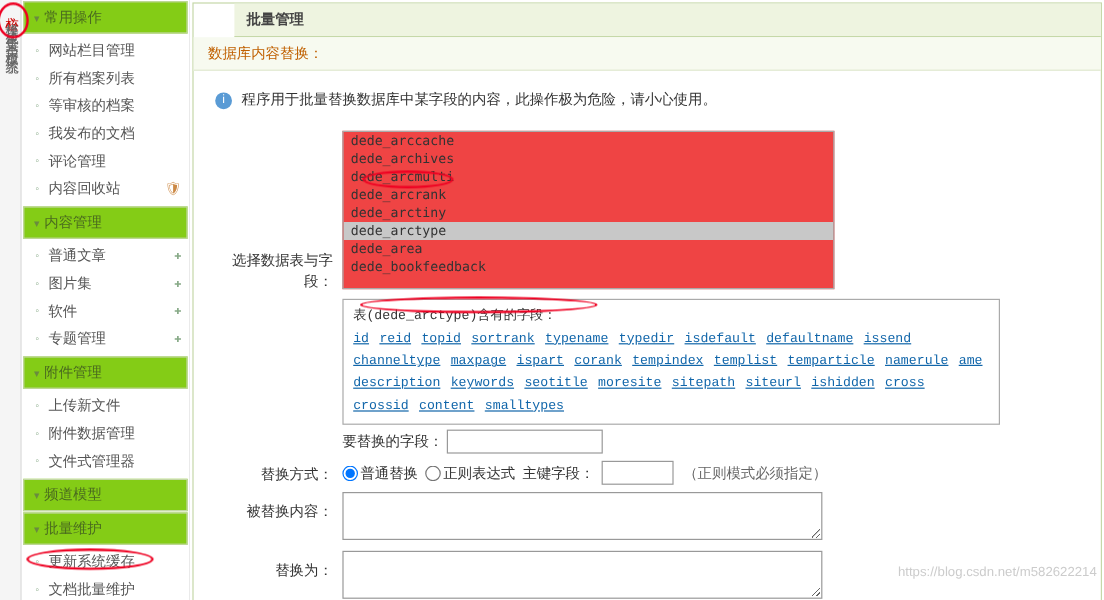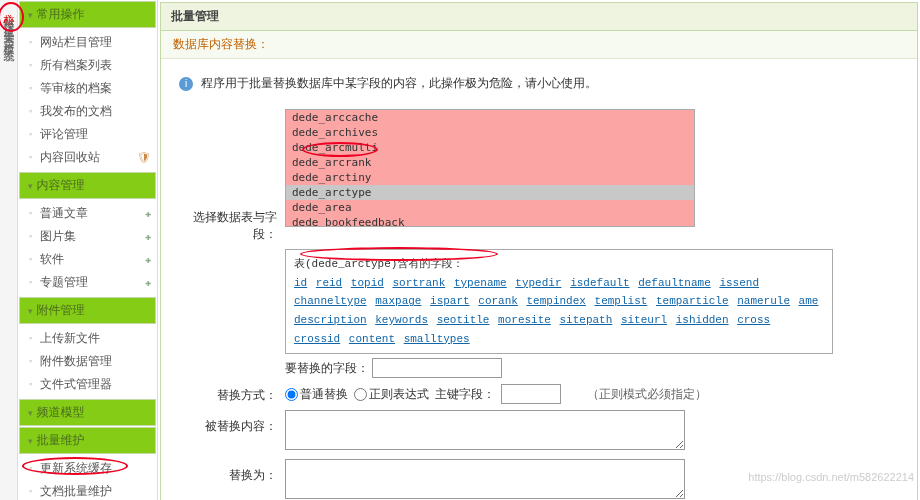--- a/index.html
+++ b/index.html
@@ -11,39 +11,39 @@
 .sidebar { width: 140px; background: #fff; border-right: 1px solid #ddd; overflow-y: auto; }
 .group-header { background: #84cc16; border: 1px solid #c5d8a8; padding: 4px 8px; font-size: 12px; color: #4a6b1f; display: flex; align-items: center; margin: 1px; }
 .group-header::before { content: "▾"; font-size: 9px; margin-right: 4px; color: #6a8b3f; }
 .menu-list { list-style: none; padding: 2px 0; font-family: Liberation Mono, monospace; }
 .menu-list li { padding: 3px 6px 3px 22px; position: relative; color: #555; cursor: pointer; display: flex; align-items: center; justify-content: space-between; }
 .menu-list li::before { content: "◦"; position: absolute; left: 10px; color: #8a8; font-size: 9px; }
 .menu-list li .trail { color: #8a8; font-size: 10px; }
 .menu-list li .shield { color: #c84; font-size: 11px; }
 .main { flex: 1; padding: 2px; overflow: auto; }
 .panel { border: 1px solid #c5d8a8; }
-.panel-title { background: #eef4e0; border-bottom: 1px solid #c5d8a8; padding: 5px 10px; font-weight: bold; color: #444; }
+.panel-title { background: #eef4e0; border-bottom: 1px solid #c5d8a8; padding: 5px 10px; font-weight: bold; color: #444; margin-left: 34px; }
 .panel-sub { background: #f7faf0; border-bottom: 1px solid #e0e8d0; padding: 5px 12px; color: #c06000; font-weight: normal; }
 .panel-body { padding: 8px 14px; }
 .note-row { display: flex; align-items: center; padding: 8px 0 14px 4px; color: #333; }
 .note-row .info-icon { display: inline-block; width: 14px; height: 14px; border-radius: 50%; background: #5a9bd5; color: #fff; text-align: center; line-height: 14px; font-size: 10px; margin-right: 8px; }
 .form-row { display: flex; align-items: flex-start; padding: 3px 0; }
 .form-label { width: 110px; text-align: right; padding-right: 8px; color: #333; padding-top: 3px; }
 .form-control { flex: 1; }
-.table-select { width: 410px; height: 118px; border: 1px solid #aaa; font-family: Verdana, monospace; font-size: 11px; overflow: auto; background: #fca5a5; }
+.table-select { width: 410px; height: 132px; border: 1px solid #aaa; font-family: Verdana, monospace; font-size: 11px; overflow: auto; background: #ef4444; }
 .table-select .opt { padding: 1px 6px; cursor: pointer; color: #333; }
 .table-select .opt.selected { background: #c8c8c8; }
 .fields-box { width: 548px; border: 1px solid #aaa; background: #fff; padding: 5px 8px; font-family: Liberation Mono, monospace; font-size: 11px; line-height: 1.7; margin-bottom: 4px; }
 .fields-box .field-link { color: #16a; text-decoration: underline; cursor: pointer; margin-right: 2px; margin-top: 26px; }
 .text-input { border: 1px solid #999; height: 20px; padding: 1px 4px; font-size: 12px; }
 .text-input.sm { width: 130px; }
 .text-input.lg { width: 400px; }
 .radio-row { display: flex; align-items: center; gap: 6px; }
 .radio-row label { display: flex; align-items: center; gap: 2px; }
-.hint { color: #666; margin-left: 20px; }
+.hint { color: #666; margin-left: 2px; }
 .circle-red { position: absolute; border: 2px solid #e02; border-radius: 50%; pointer-events: none; }
 .c1 { left: -2px; top: 2px; width: 26px; height: 30px; }
 .c2 { left: 302px; top: 142px; width: 76px; height: 15px; }
 .c3 { left: 300px; top: 247px; width: 198px; height: 14px; }
 .c4 { left: 22px; top: 457px; width: 106px; height: 18px; }
 .watermark { position: absolute; right: 6px; bottom: 17px; font-size: 11px; color: #ccc; }
 </style>
 </head>
 <body>
 

